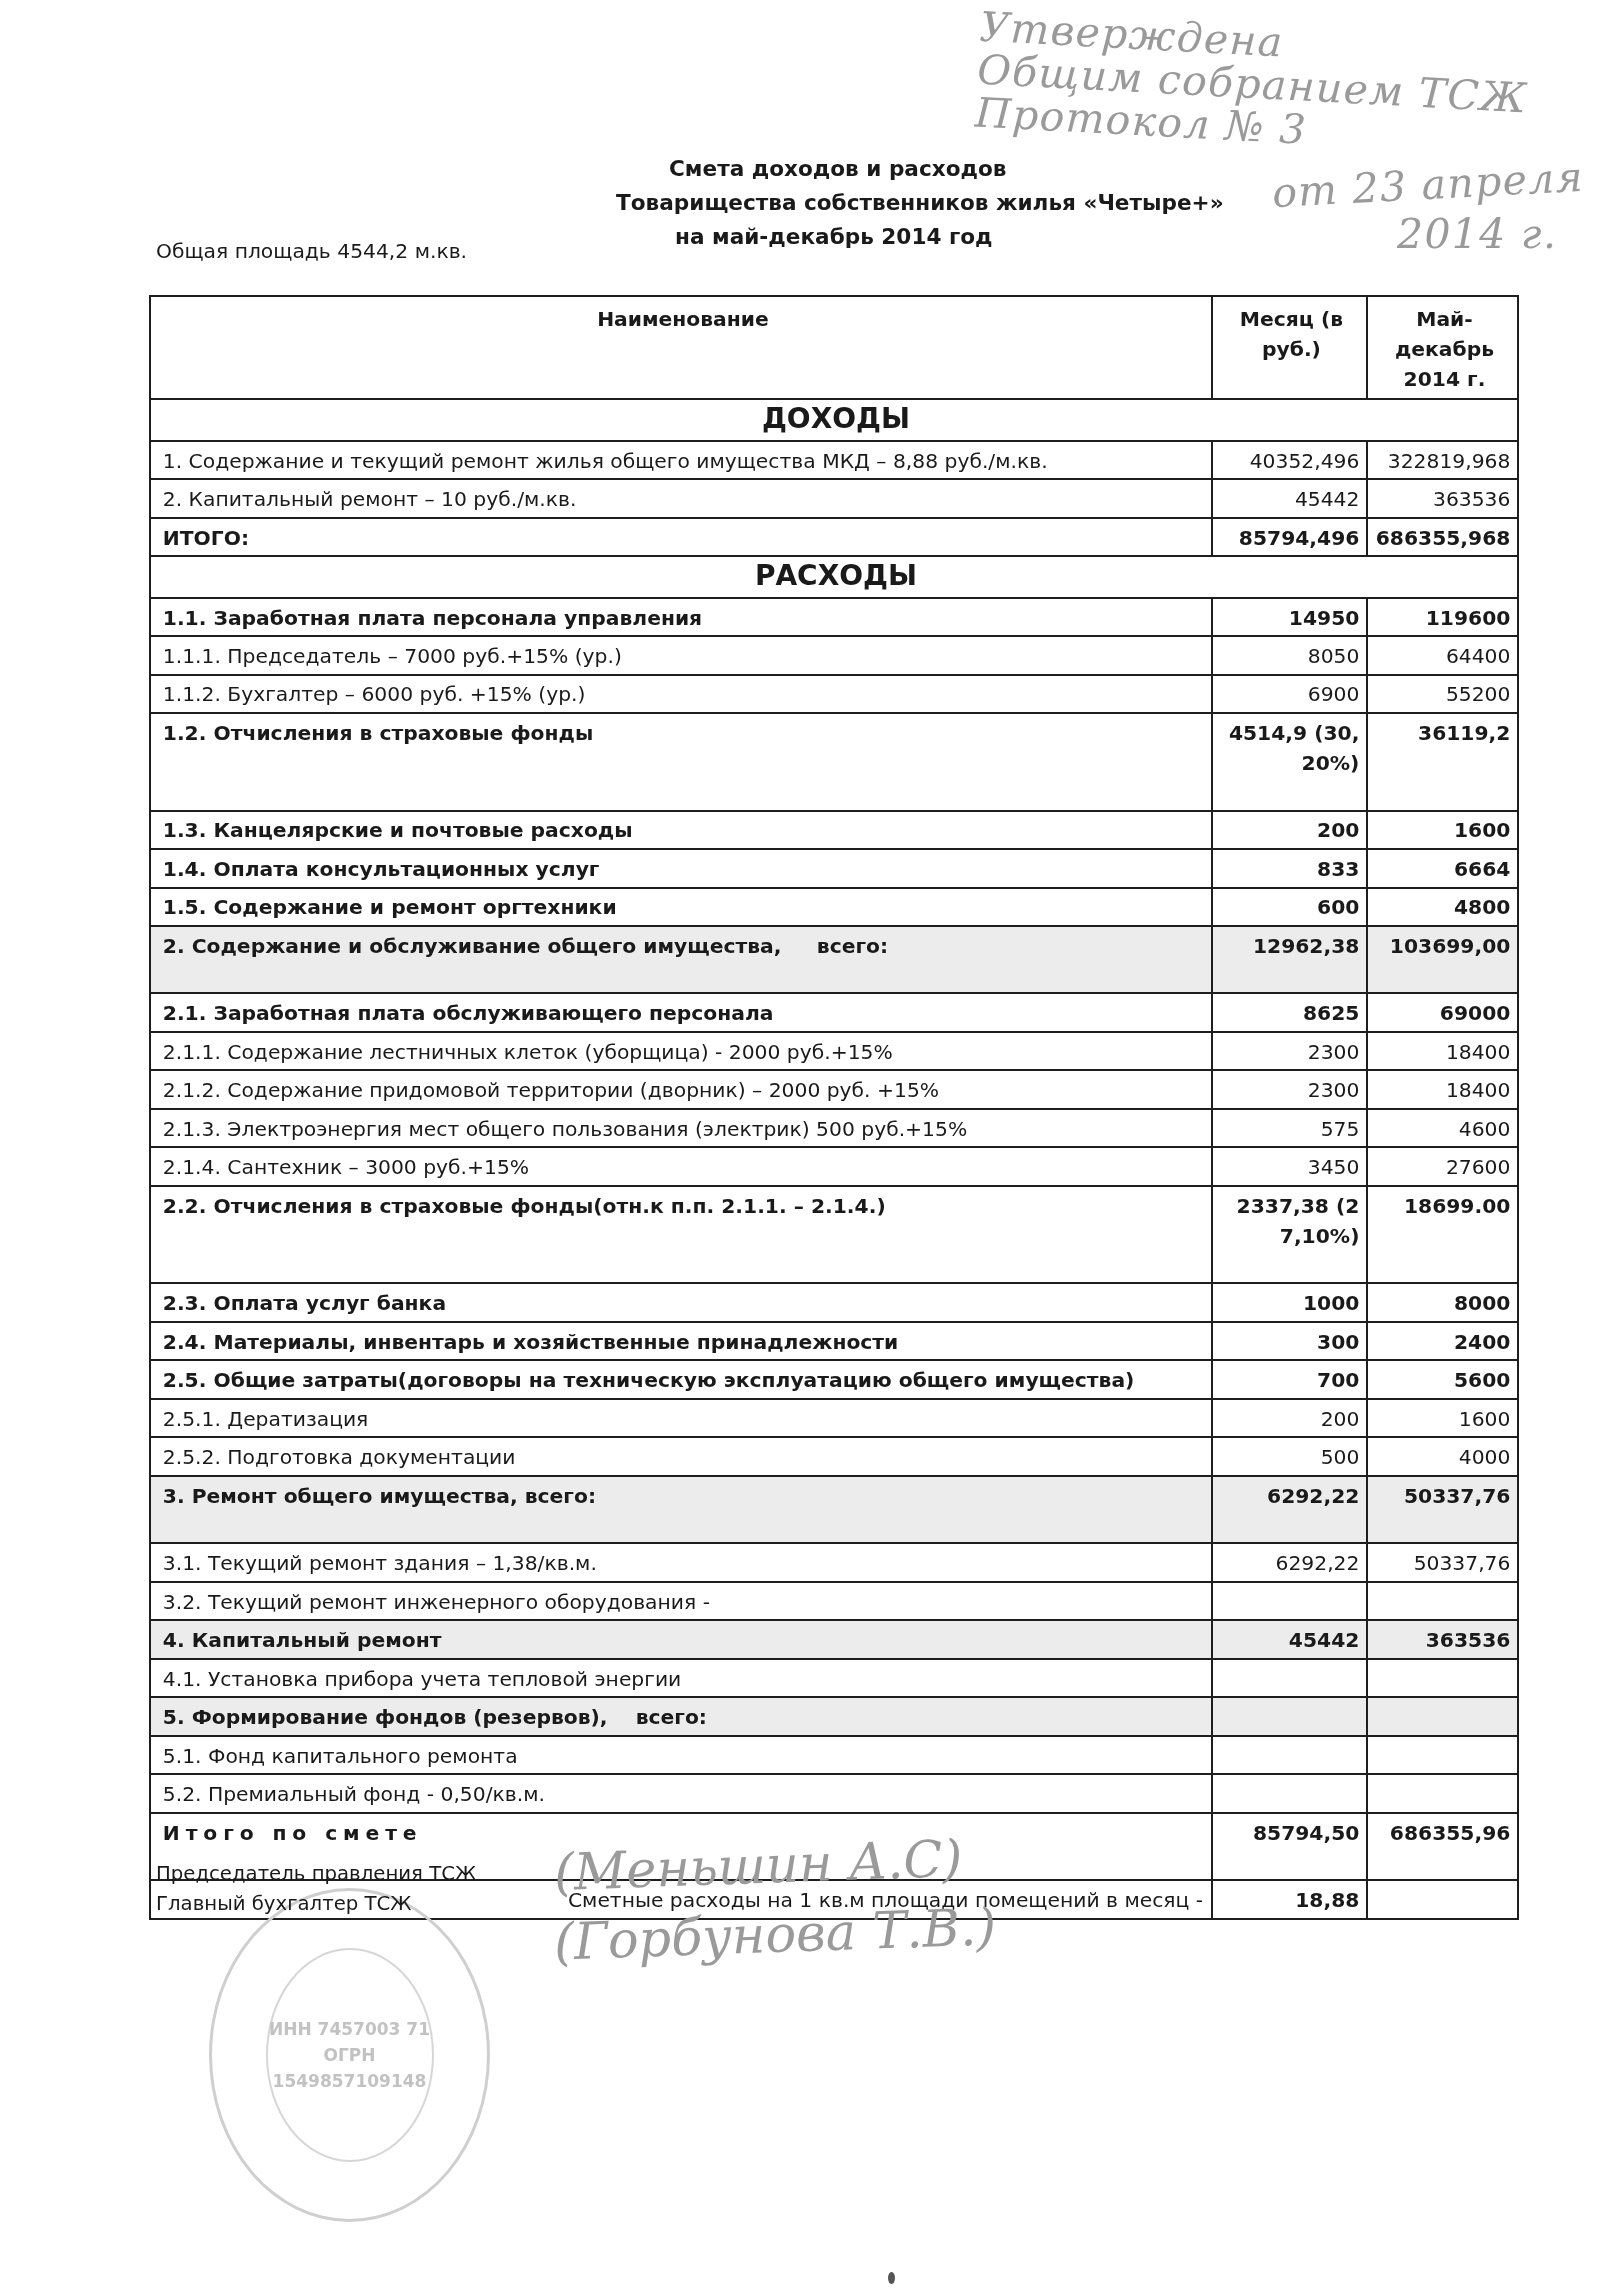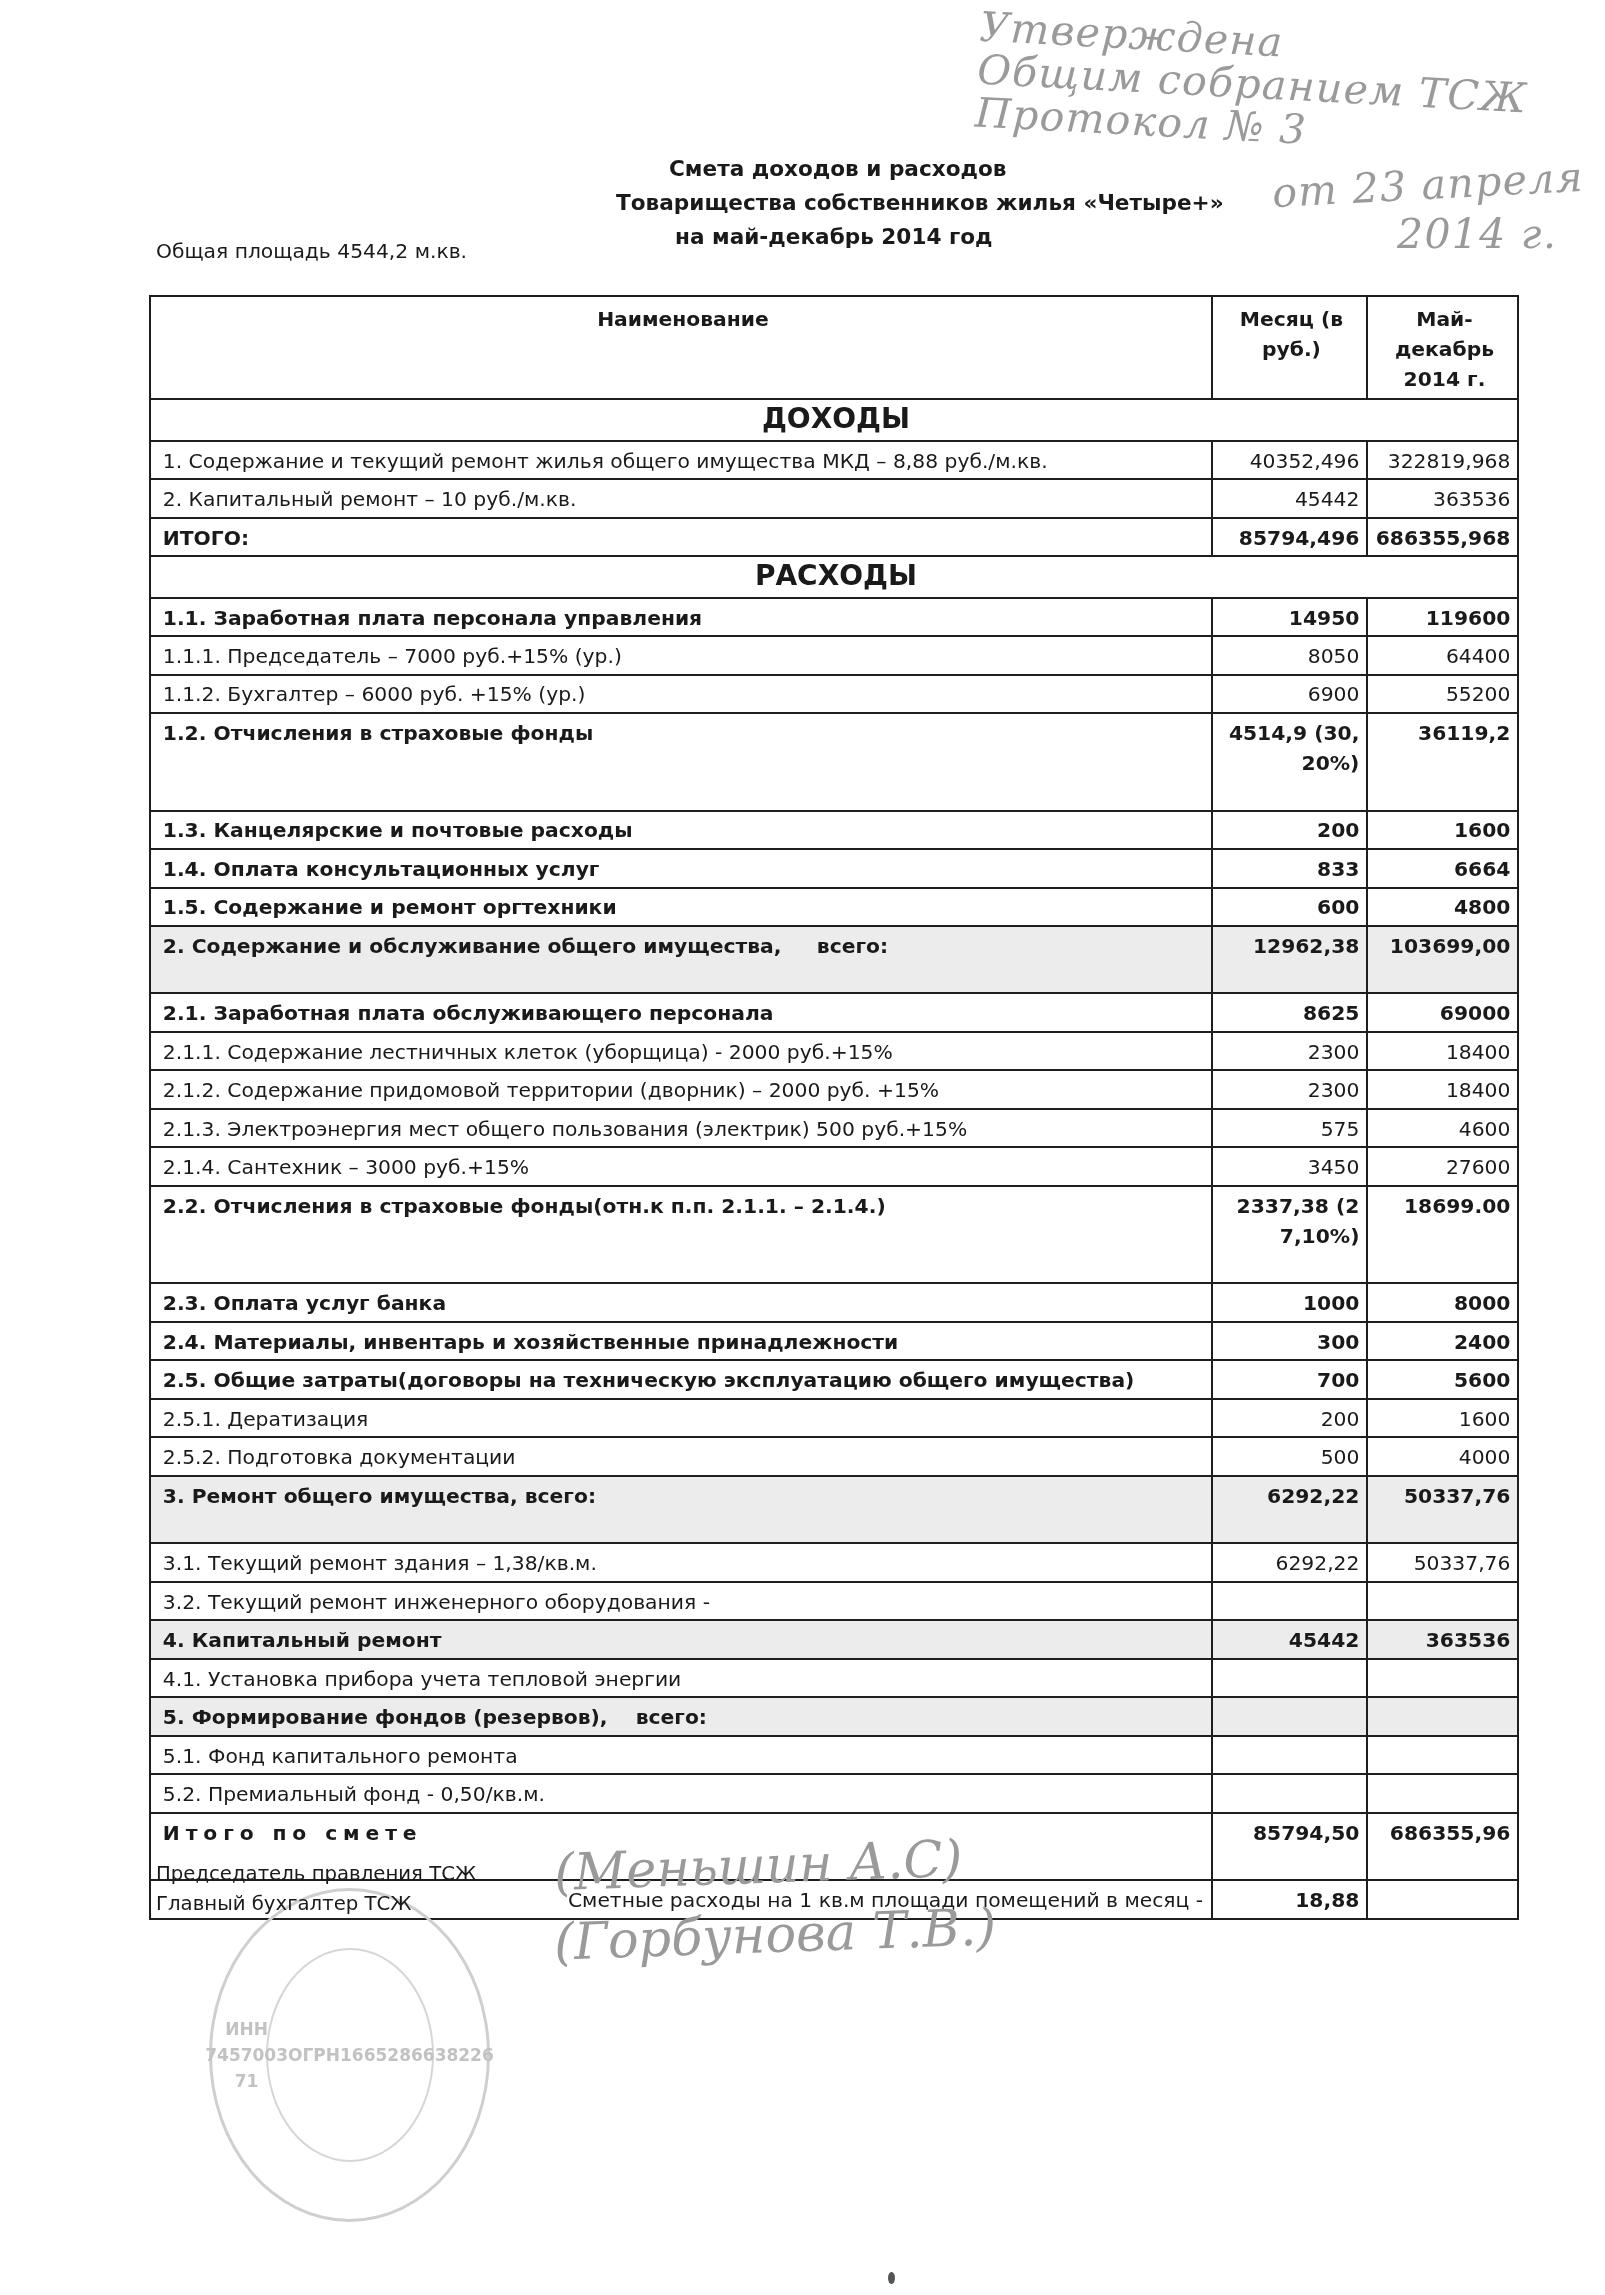--- a/index.html
+++ b/index.html
@@ -56,21 +56,21 @@
     }
     .sig1 { left: 554px; top: 1836px; transform: rotate(-2deg); }
     .sig2 { left: 554px; top: 1905px; transform: rotate(-2deg); }
     .stamp {
       position: absolute; left: 209px; top: 1888px; width: 275px; height: 328px;
       border: 3.3px solid #cfcfcf; border-radius: 50%;
       display: flex; align-items: center; justify-content: center;
     }
     .stamp-inner {
       width: 164px; height: 210px; border: 2px solid #d6d6d6; border-radius: 50%;
-      display: flex; flex-direction: row; align-items: center; justify-content: center;
+      display: flex; flex-direction: column; align-items: center; justify-content: center;
       color: #c2c2c2; font-size: 17px; font-weight: bold; text-align: center; line-height: 26px;
     }
     .speck { position: absolute; left: 888px; top: 2272px; width: 6.6px; height: 11.8px; background: #555; border-radius: 50%; }
   </style>
 </head>
 <body>
 
 <div class="handwriting hw-approval">
   <div>Утверждена</div>
   <div>Общим собранием ТСЖ</div>
@@ -264,21 +264,21 @@
     <td class="num" style="font-weight:bold">18,88</td>
     <td class="num"></td>
   </tr>
 </tbody>
   </table>
 
 <div class="stamp">
   <div class="stamp-inner">
     <div>ИНН 7457003 71</div>
     <div>ОГРН</div>
-    <div>1665286638226</div>
+    <div>1549857109148</div>
   </div>
 </div>
 
 <div class="signatures">
   <div>Председатель правления ТСЖ</div>
   <div>Главный бухгалтер ТСЖ</div>
 </div>
 <div class="sig-hand sig1">(Меньшин А.С)</div>
 <div class="sig-hand sig2">(Горбунова Т.В.)</div>
 

